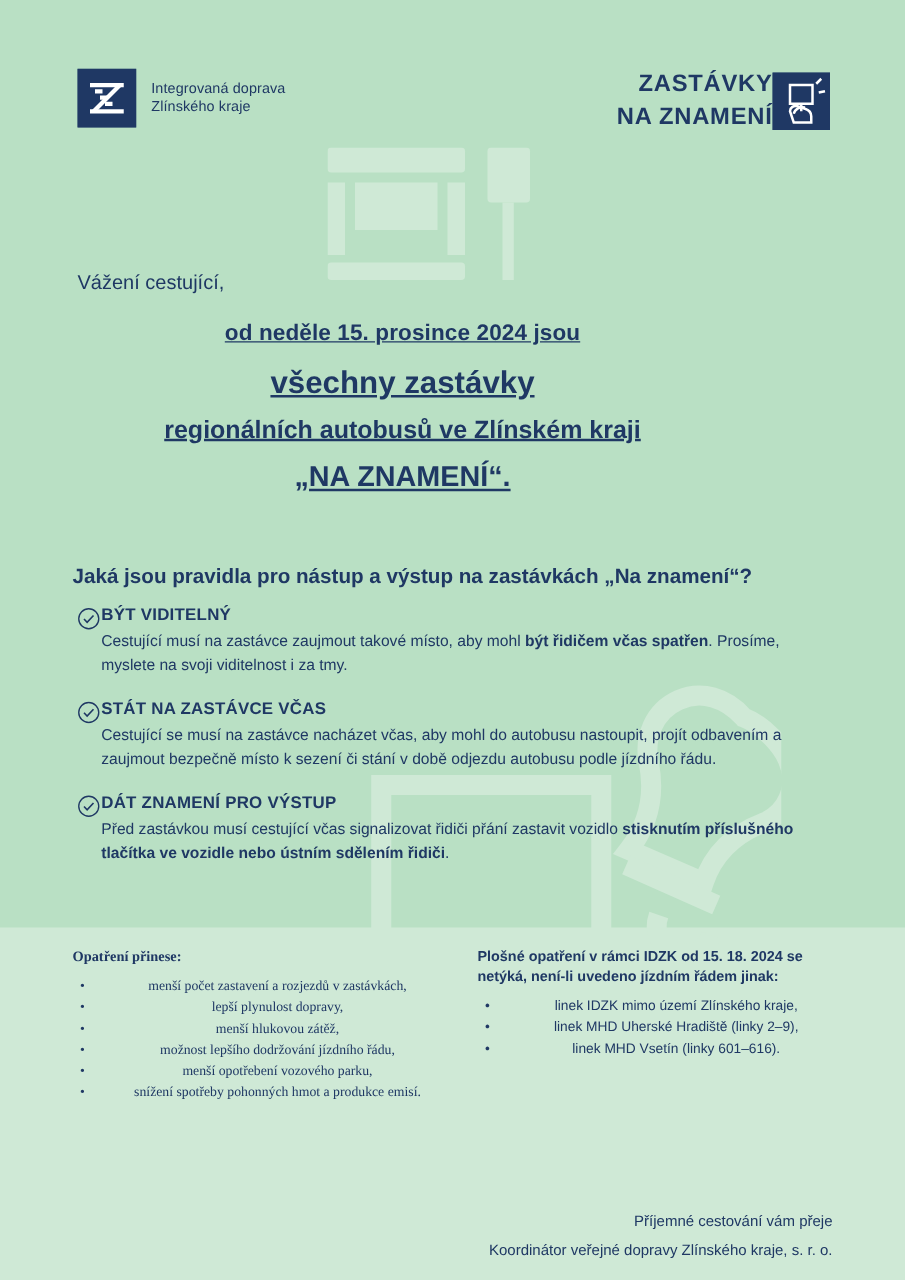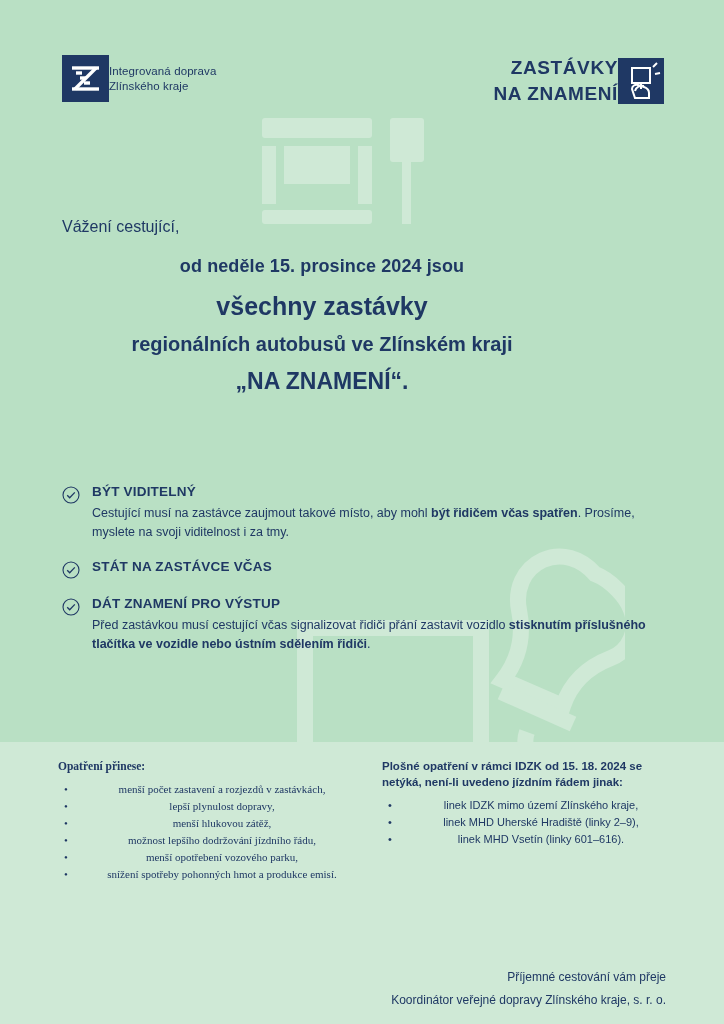--- a/index.html
+++ b/index.html
@@ -38,20 +38,21 @@
     width: 724px; height: 282px;
     background: #cfe9d6;
   }
 
   
   .logo-wrap {
     position: absolute;
     left: 62px; top: 55px;
     display: flex;
     align-items: center;
+    gap: 12px;
   }
   .logo-mark {
     width: 47px; height: 47px;
     background: #1f3864;
     position: relative;
     flex: none;
   }
   .logo-text {
     font-size: 11.5px;
     line-height: 15px;
@@ -88,20 +89,21 @@
     color: #1f3864;
   }
 
   
   .headline {
     position: absolute;
     left: 0; top: 256px;
     width: 644px;
     text-align: center;
     color: #1f3864;
+    text-decoration: underline;
   }
   .hl1 {
     font-size: 18px;
     font-weight: bold;
     letter-spacing: .1px;
     margin-bottom: 15px;
   }
   .hl2 {
     font-size: 25px;
     font-weight: bold;
@@ -125,21 +127,21 @@
     font-weight: bold;
     color: #1f3864;
   }
   .rules {
     position: absolute;
     left: 62px; top: 484px;
     width: 600px;
   }
   .rule {
     display: flex;
-    gap: 12px;
+    gap: 1px;
     margin-bottom: 17px;
   }
   .check {
     flex: none;
     width: 18px; height: 18px;
     margin-top: 2px;
   }
   .rule-body { flex: 1; }
   .rule-title {
     font-size: 13.5px;
@@ -278,20 +280,21 @@
 
   <div class="salutation">Vážení cestující,</div>
 
   <div class="headline">
     <div class="hl1">od neděle 15. prosince 2024 jsou</div>
     <div class="hl2">všechny zastávky</div>
     <div class="hl3">regionálních autobusů ve Zlínském kraji</div>
     <div class="hl4">„NA ZNAMENÍ“.</div>
   </div>
 
+  <div class="rules-question">Jaká jsou pravidla pro nástup a výstup na zastávkách „Na znamení“?</div>
 
   <div class="rules">
 
     <div class="rule">
       <span class="check">
         <svg width="18" height="18" viewBox="0 0 18 18">
           <circle cx="9" cy="9" r="8" fill="none" stroke="#1f3864" stroke-width="1.1"></circle>
           <path d="M5.2 9.2l2.5 2.6 5.1-5.4" fill="none" stroke="#1f3864" stroke-width="1.3"></path>
         </svg>
       </span>
@@ -303,20 +306,21 @@
 
     <div class="rule">
       <span class="check">
         <svg width="18" height="18" viewBox="0 0 18 18">
           <circle cx="9" cy="9" r="8" fill="none" stroke="#1f3864" stroke-width="1.1"></circle>
           <path d="M5.2 9.2l2.5 2.6 5.1-5.4" fill="none" stroke="#1f3864" stroke-width="1.3"></path>
         </svg>
       </span>
       <div class="rule-body">
         <div class="rule-title">STÁT NA ZASTÁVCE VČAS</div>
+        <div class="rule-text">Cestující se musí na zastávce nacházet včas, aby mohl do autobusu nastoupit, projít odbavením a zaujmout bezpečně místo k sezení či stání v době odjezdu autobusu podle jízdního řádu.</div>
       </div>
     </div>
 
     <div class="rule">
       <span class="check">
         <svg width="18" height="18" viewBox="0 0 18 18">
           <circle cx="9" cy="9" r="8" fill="none" stroke="#1f3864" stroke-width="1.1"></circle>
           <path d="M5.2 9.2l2.5 2.6 5.1-5.4" fill="none" stroke="#1f3864" stroke-width="1.3"></path>
         </svg>
       </span>

